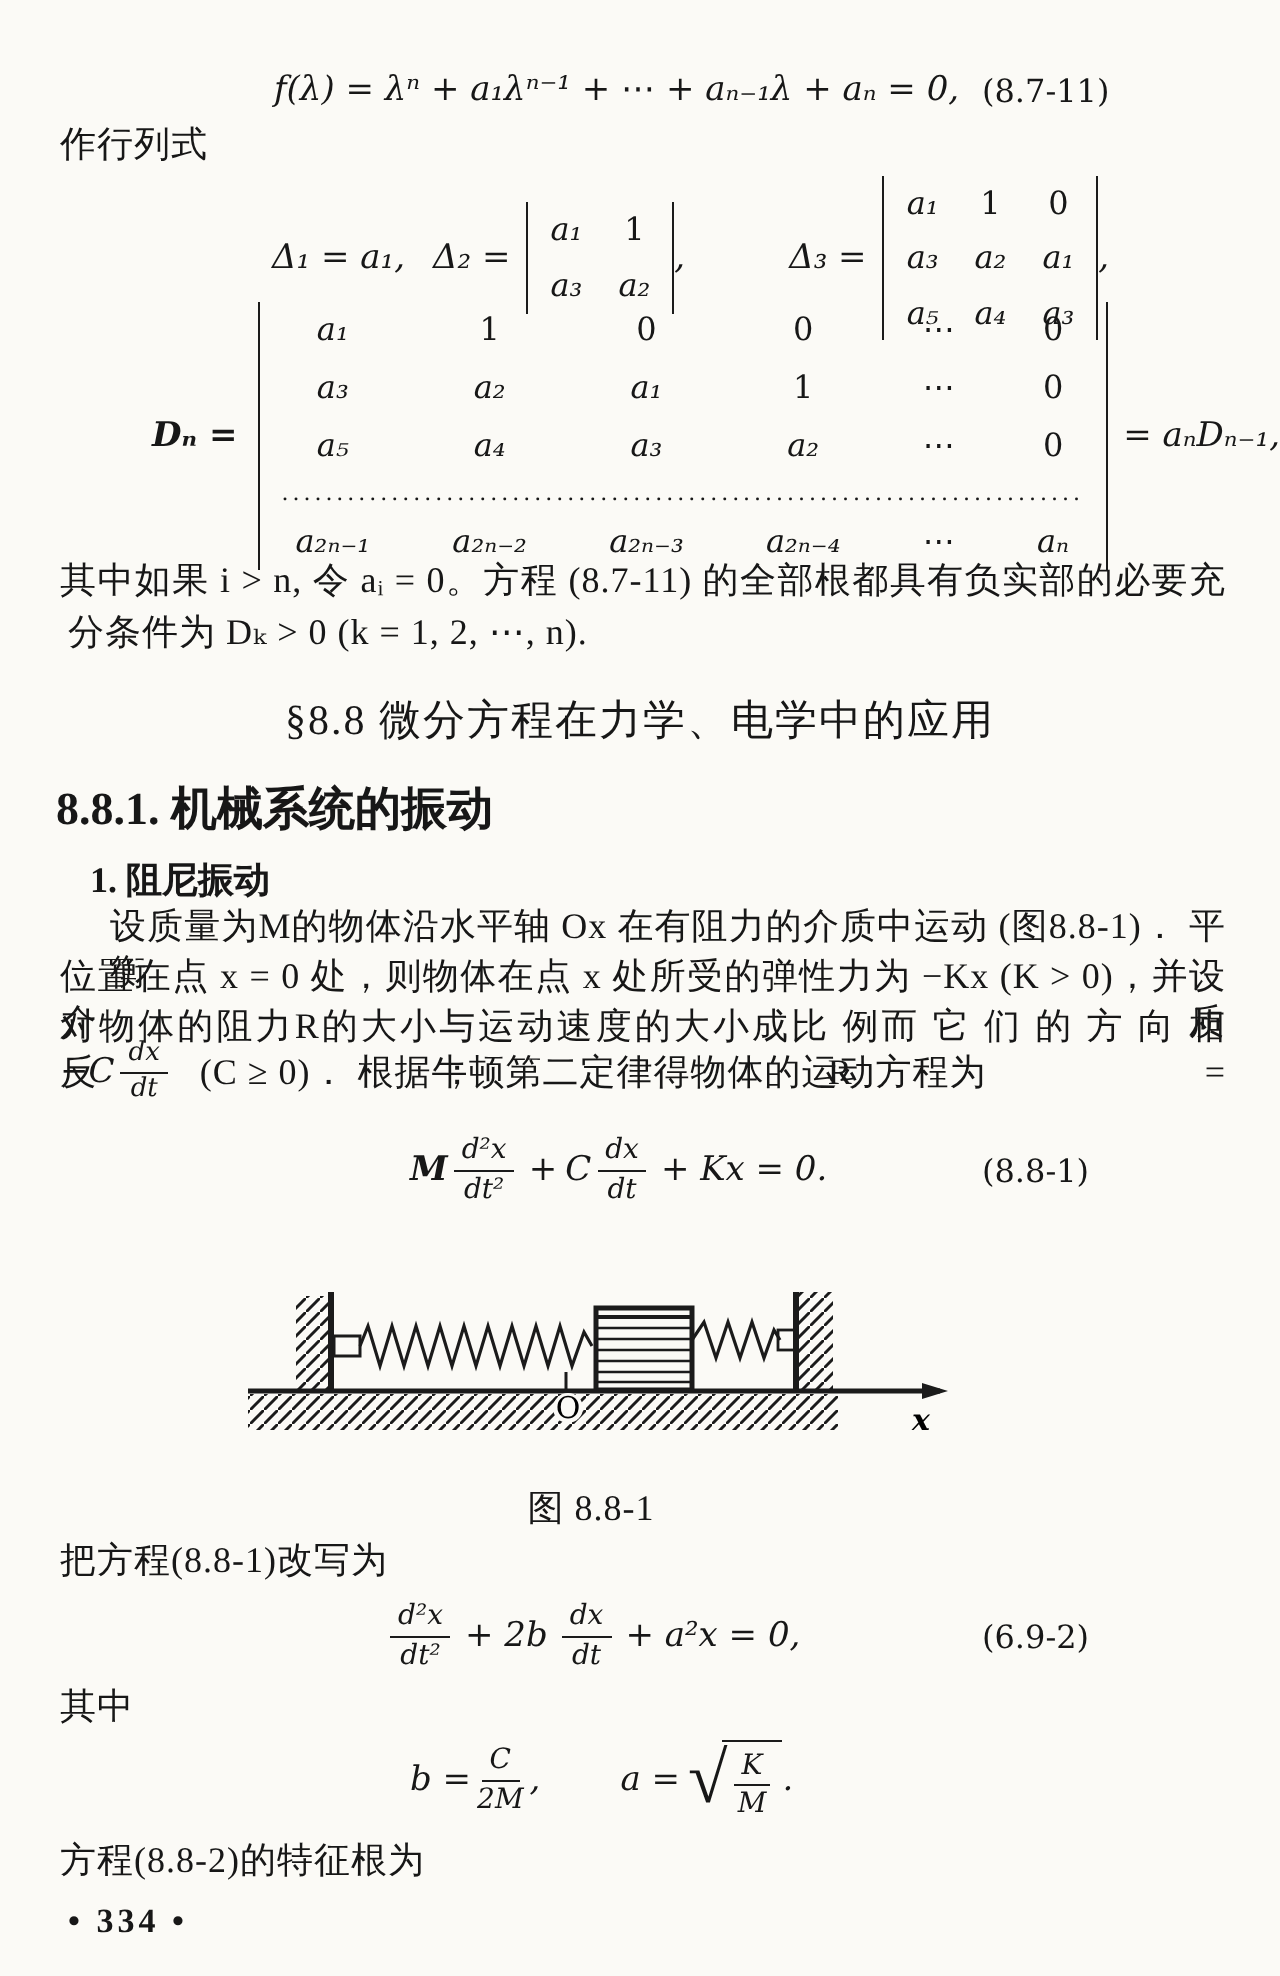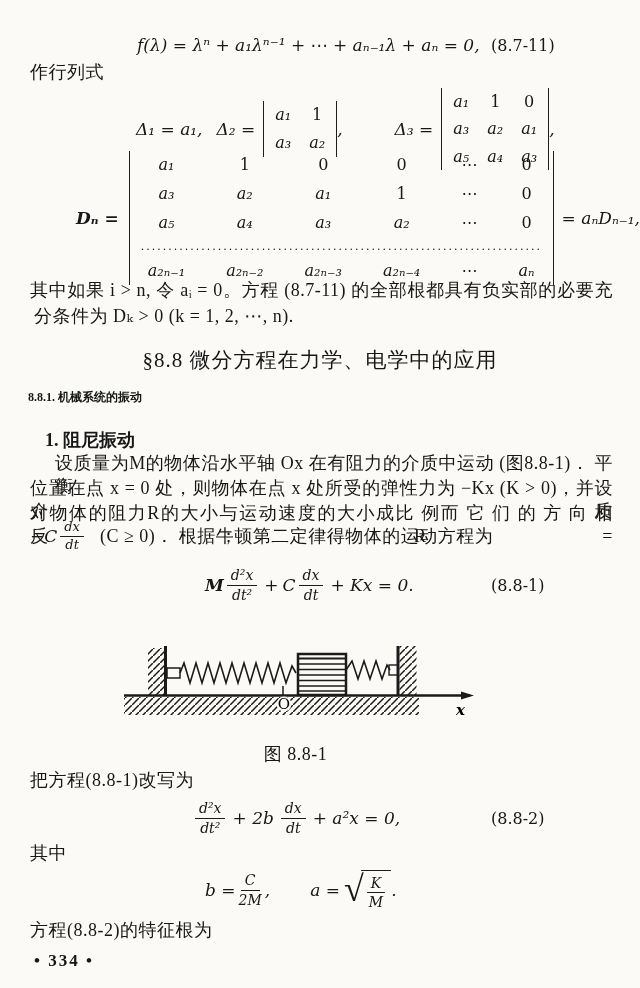--- a/index.html
+++ b/index.html
@@ -8,21 +8,21 @@
     background:#fbfaf6; color:#171717; overflow:hidden;
     font-family:"Liberation Serif","DejaVu Serif",serif;
   }
   .row { position:absolute; left:0; width:640px; display:flex; align-items:center; }
   .abs { position:absolute; }
   .cjk { font-size:18px; letter-spacing:0.5px; line-height:23px; white-space:nowrap; }
   .just { text-align:justify; text-align-last:justify; white-space:normal; }
   .math { font-style:italic; font-family:"DejaVu Serif","DejaVu Sans",serif; font-size:17px; white-space:nowrap; }
   .eqnum { position:absolute; left:491px; font-style:normal; font-family:"DejaVu Serif","DejaVu Sans",serif; font-size:16px; }
   .sec-title { width:640px; text-align:center; font-size:21px; font-weight:normal; letter-spacing:1px; }
-  .sub-title { font-size:12px; font-weight:bold; }
+  .sub-title { font-size:23px; font-weight:bold; }
   .item-title { font-size:18px; font-weight:bold; }
   .pagenum { font-size:17px; font-weight:bold; letter-spacing:2px; }
 
   
   .det {
     display:grid; align-self:center;
     border-left:1.6px solid #1b1b1b; border-right:1.6px solid #1b1b1b;
     padding:3px 11px; column-gap:18px; row-gap:6px;
   }
   .cols-2 { grid-template-columns:repeat(2,auto); }
@@ -168,21 +168,21 @@
     <span class="frac" style="margin-left:195px;">
       <span class="fnum">d²x</span>
       <span class="fden">dt²</span>
     </span>
     <span class="math" style="margin:0 4px;">+ 2b</span>
     <span class="frac">
       <span class="fnum">dx</span>
       <span class="fden">dt</span>
     </span>
     <span class="math" style="margin-left:4px;">+ a²x = 0,</span>
-    <span class="eqnum">(8.8-2)</span>
+    <span class="eqnum">(6.9-2)</span>
   </div>
 
   <div class="abs cjk" style="top:842px;left:30px;">其中</div>
 
   <div class="row" style="top:864px;height:52px;">
     <span class="math" style="margin-left:205px;">b =</span>
     <span class="frac">
       <span class="fnum">C</span>
       <span class="fden">2M</span>
     </span>

